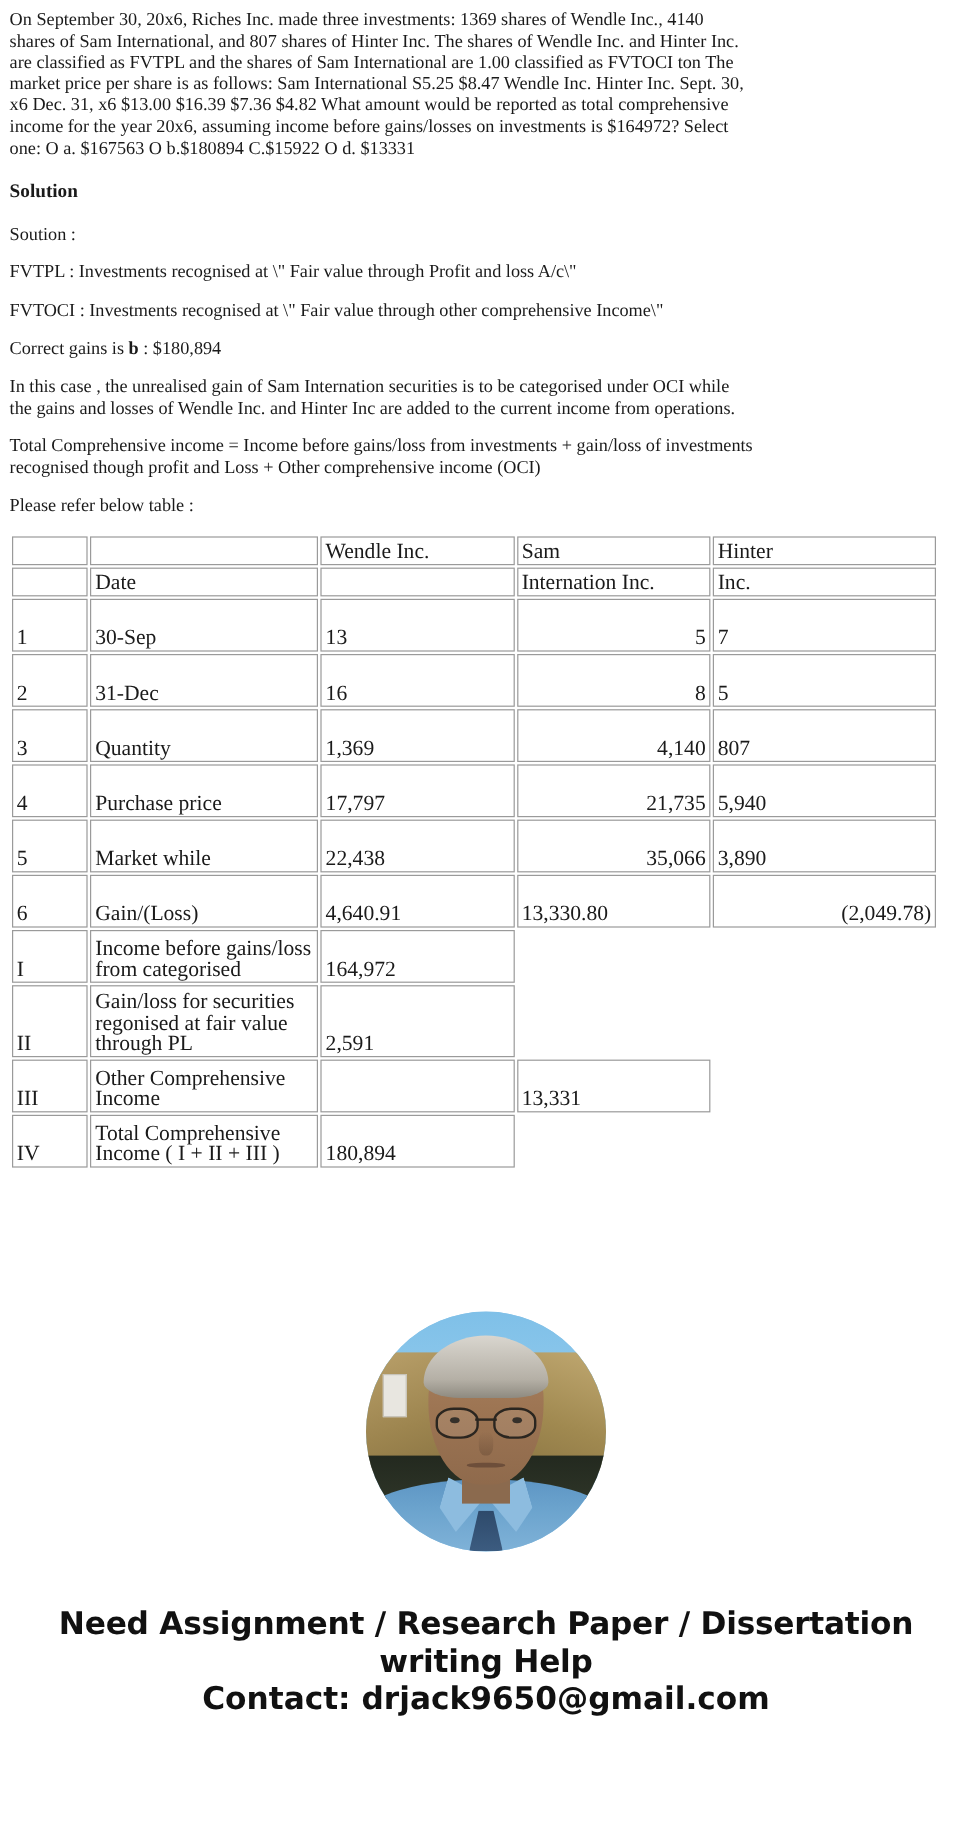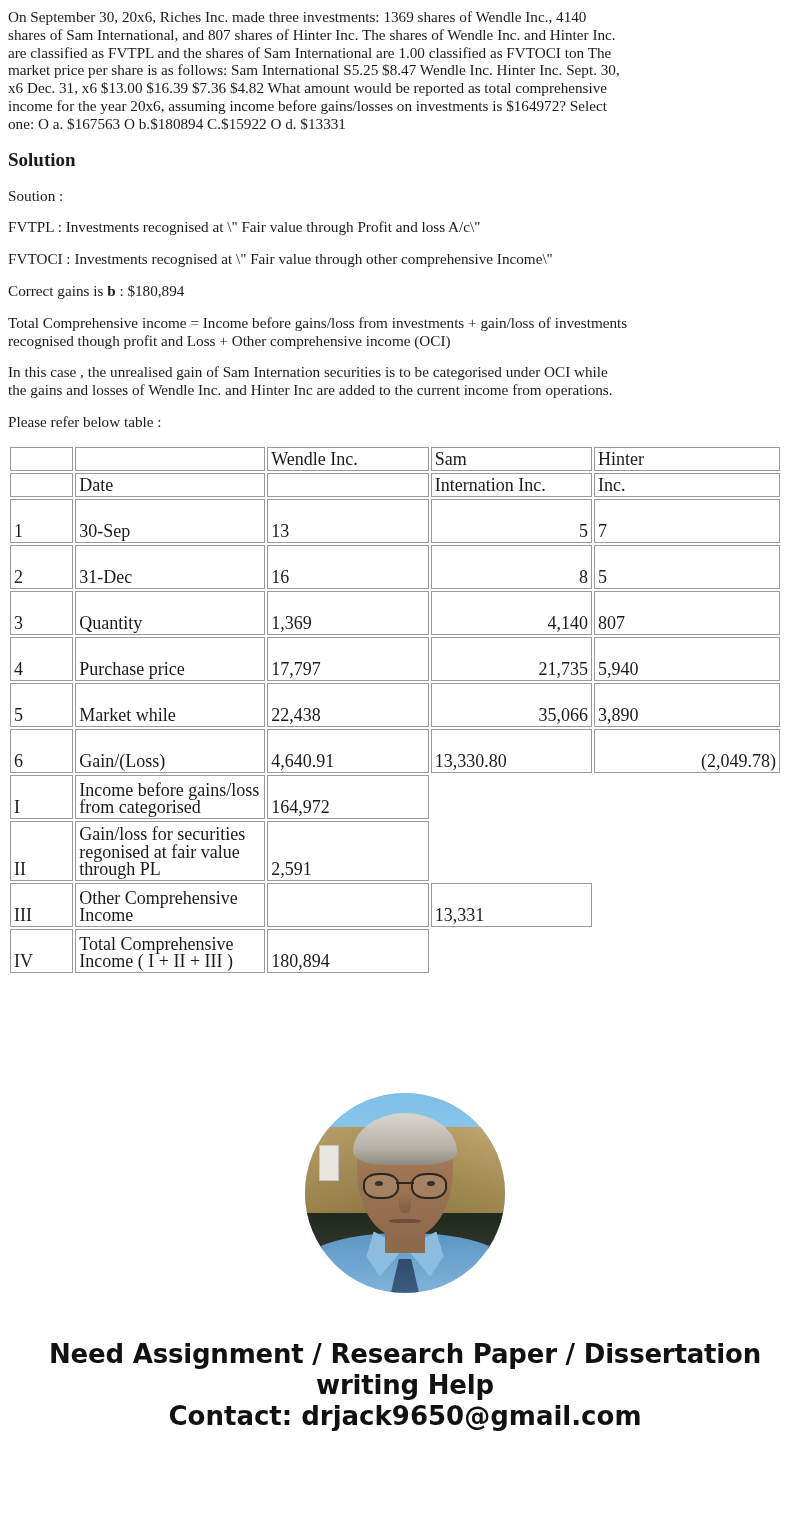--- a/index.html
+++ b/index.html
@@ -22,21 +22,21 @@
   p.para {
     margin: 0 0 14px 0;
     font-size: 15.2px;
     line-height: 17.8px;
     text-align: left;
   }
   p.para.first {
     margin-bottom: 16px;
   }
   h2.solution-heading {
-    font-size: 19px;
+    font-size: 16px;
     line-height: 22px;
     font-weight: bold;
     margin: 16px 0 16px 0;
   }
   .bold-inline { font-weight: bold; }
 
   
   table.calc-table {
     border-collapse: separate;
     border-spacing: 2px;
@@ -196,22 +196,22 @@
   <p class="para first">On September 30, 20x6, Riches Inc. made three investments: 1369 shares of Wendle Inc., 4140 shares of Sam International, and 807 shares of Hinter Inc. The shares of Wendle Inc. and Hinter Inc. are classified as FVTPL and the shares of Sam International are 1.00 classified as FVTOCI ton The market price per share is as follows: Sam International S5.25 $8.47 Wendle Inc. Hinter Inc. Sept. 30, x6 Dec. 31, x6 $13.00 $16.39 $7.36 $4.82 What amount would be reported as total comprehensive income for the year 20x6, assuming income before gains/losses on investments is $164972? Select one: O a. $167563 O b.$180894 C.$15922 O d. $13331</p>
 
   <h2 class="solution-heading">Solution</h2>
 
   <p class="para">Soution :</p>
   <p class="para">FVTPL : Investments recognised at \" Fair value through Profit and loss A/c\"</p>
   <p class="para">FVTOCI : Investments recognised at \" Fair value through other comprehensive Income\"</p>
 
   <p class="para"><span>Correct gains is </span><span class="bold-inline">b</span><span> : $180,894</span></p>
 
+  <p class="para">In this case , the unrealised gain of Sam Internation securities is to be categorised under OCI while the gains and losses of Wendle Inc. and Hinter Inc are added to the current income from operations.</p>
   <p class="para">Total Comprehensive income = Income before gains/loss from investments + gain/loss of investments recognised though profit and Loss + Other comprehensive income (OCI)</p>
-  <p class="para">In this case , the unrealised gain of Sam Internation securities is to be categorised under OCI while the gains and losses of Wendle Inc. and Hinter Inc are added to the current income from operations.</p>
   <p class="para">Please refer below table :</p>
 
   <table class="calc-table">
     <colgroup>
       <col class="c1">
         <col class="c2">
         <col class="c3">
         <col class="c4">
         <col class="c5">
     </colgroup>

